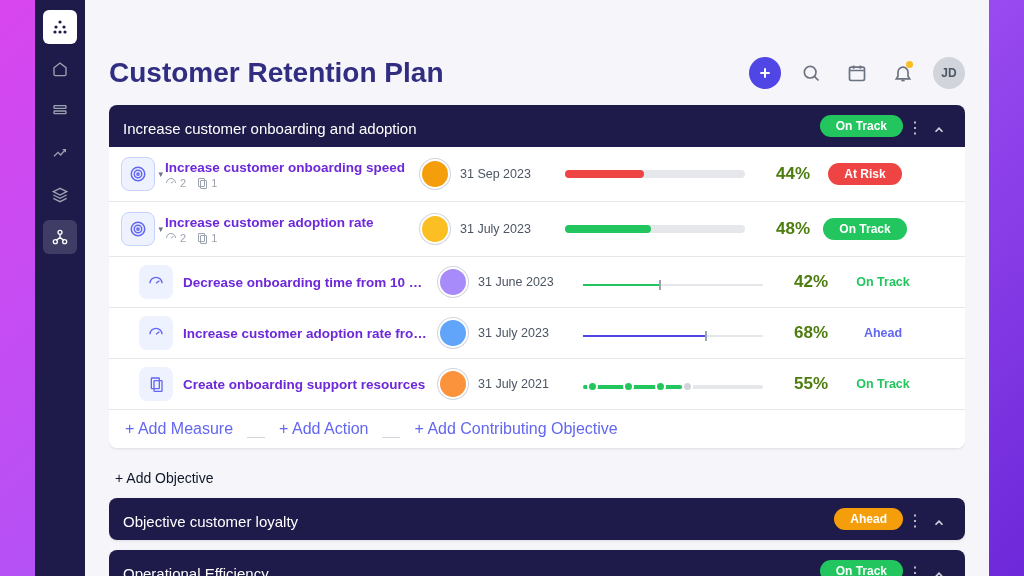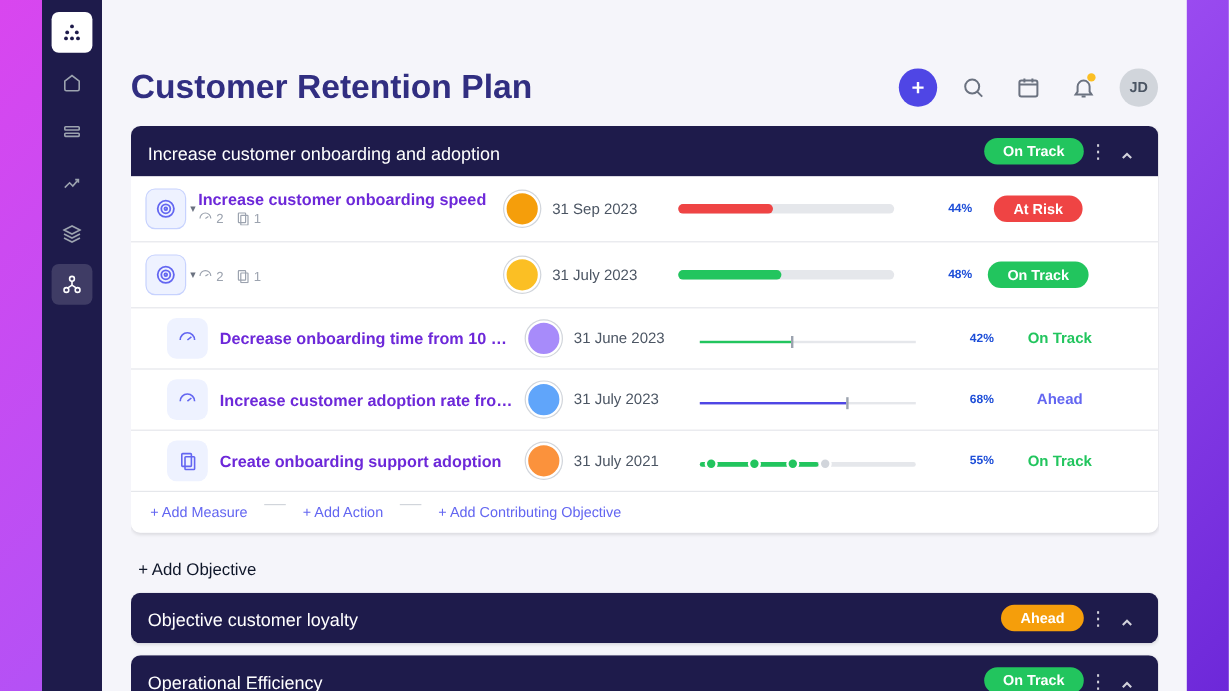--- a/index.html
+++ b/index.html
@@ -76,25 +76,25 @@
   .progress-bar { width:100%; height:8px; background:#e5e7eb; border-radius:4px; position:relative; overflow:visible;}
   .progress-fill { height:100%; border-radius:4px;}
   .fill-red{background:#ef4444;} .fill-green{background:#22c55e;}
   .progress-line { width:100%; height:2px; background:#e5e7eb; position:relative; top:3px;}
   .progress-line-fill { height:100%; position:absolute; top:0; left:0;}
   .line-green{background:#22c55e;} .line-blue{background:#4f46e5;}
   .line-marker { position:absolute; top:-4px; width:2px; height:10px; background:#9ca3af;}
   .dots-track { width:100%; height:4px; background:#e5e7eb; border-radius:2px; position:relative; top:3px;}
   .dots-fill { height:100%; border-radius:2px; position:absolute; top:0; left:0; background:#22c55e;}
   .dot { position:absolute; top:-4px; width:11px; height:11px; border-radius:50%; background:#22c55e; border:2px solid #fff;}
-  .percent { flex:0 0 55px; text-align:right; font-size:10px; font-weight:700; color:#1d4ed8;}
+  .percent { flex:0 0 55px; text-align:right; font-size:17px; font-weight:700; color:#4d7c0f;}
   .status-col { flex:0 0 90px; text-align:center; font-size:12.5px; font-weight:600;}
   .status-col .status-pill{ display:inline-block;}
   .txt-green{color:#22c55e;} .txt-blue{color:#6366f1;}
-  .add-links { display:flex; gap:14px; padding:10px 16px; font-size:12px; color:#6366f1; align-items:flex-start;}
+  .add-links { display:flex; gap:14px; padding:10px 16px; font-size:16px; color:#6366f1; align-items:flex-end;}
   .add-links span{cursor:pointer;}
   .add-links .sep{width:18px;height:1px;background:#d1d5db;}
   .add-objective { padding:12px 6px; font-size:14px; color:#0f172a; cursor:pointer;}
   svg { display:block; }
 </style>
 </head>
 <body>
 
 <div class="app">
 
@@ -226,20 +226,21 @@
           <div class="row">
             <div class="row-icon target">
                 <svg width="18" height="18" viewBox="0 0 24 24" fill="none" stroke="currentColor" stroke-width="2">
                   <circle cx="12" cy="12" r="9"></circle>
                   <circle cx="12" cy="12" r="5"></circle>
                   <circle cx="12" cy="12" r="1.5"></circle>
                 </svg>
                 <span class="chev">▾</span>
               </div>
             <div class="row-title-block">
+              <div class="row-title">Increase customer adoption rate</div>
               <div class="row-meta">
                 <span><svg style="display:inline;vertical-align:-2px" width="12" height="12" viewBox="0 0 24 24" fill="none" stroke="currentColor" stroke-width="2">
                       <path d="M3 12a9 9 0 0 1 18 0M12 12l5-3"></path>
                     </svg> <span>2</span></span>
                 <span><svg style="display:inline;vertical-align:-2px" width="12" height="12" viewBox="0 0 24 24" fill="none" stroke="currentColor" stroke-width="2">
                       <rect x="5" y="3" width="12" height="16" rx="1"></rect>
                       <rect x="9" y="7" width="12" height="16" rx="1"></rect>
                     </svg> <span>1</span></span>
               </div>
             </div>
@@ -297,21 +298,21 @@
           </div>
 
           <div class="row sub">
             <div class="row-icon">
                 <svg width="16" height="16" viewBox="0 0 24 24" fill="none" stroke="currentColor" stroke-width="2">
                   <rect x="5" y="3" width="12" height="16" rx="1"></rect>
                   <rect x="9" y="7" width="12" height="16" rx="1"></rect>
                 </svg>
               </div>
             <div class="row-title-block">
-                <div class="row-title">Create onboarding support adoption</div>
+                <div class="row-title">Create onboarding support resources</div>
               </div>
             <div class="avatar" style="background:#fb923c"></div>
             <div class="date">31 July 2021</div>
             <div class="progress-wrap">
                 <div class="dots-track">
                   <div class="dots-fill" style="width:55%"></div>
                   <div class="dot" style="left:2%"></div>
                   <div class="dot" style="left:22%"></div>
                   <div class="dot" style="left:40%"></div>
                   <div class="dot" style="left:55%;background:#d1d5db"></div>

